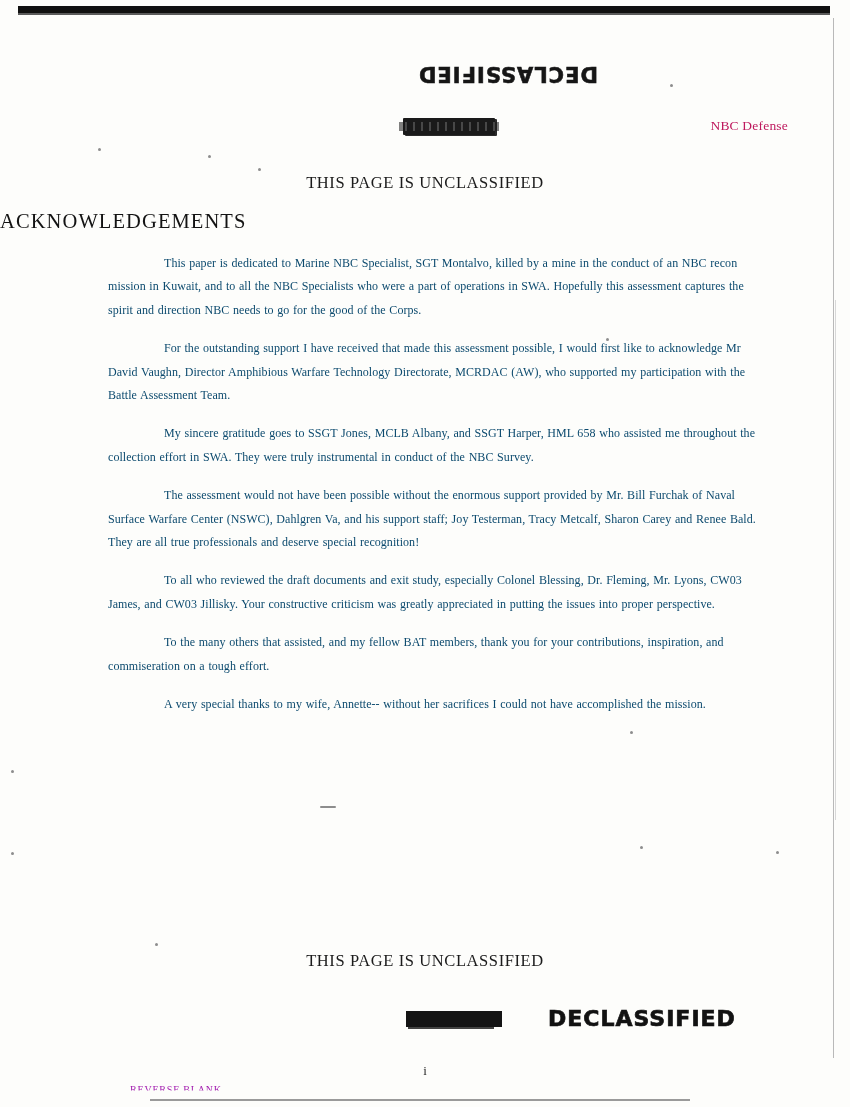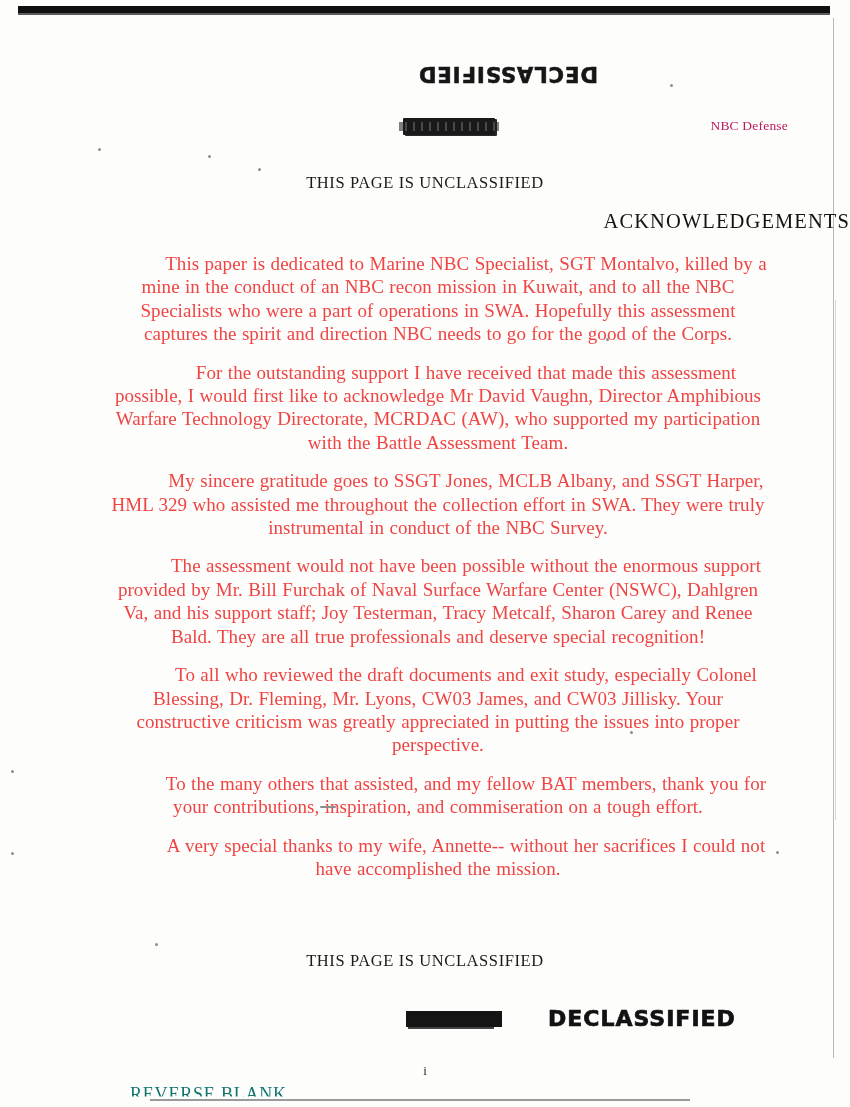--- a/index.html
+++ b/index.html
@@ -125,40 +125,40 @@
     font-size: 16.5px;
     letter-spacing: .6px;
     color: #1b1b1b;
   }
 
   .doc-title {
     position: absolute;
     left: 0;
     top: 210px;
     width: 850px;
-    text-align: right;
+    text-align: left;
     font-size: 20.5px;
     letter-spacing: 1.1px;
     color: #131313;
   }
 
   .body-block {
     position: absolute;
     left: 108px;
     top: 252px;
     width: 660px;
   }
   .para {
-    font-size: 19px;
+    font-size: 12px;
     line-height: 23.4px;
     text-indent: 56px;
     margin: 0 0 15px 0;
-    color: #ef4444;
+    color: #0c4a6e;
     letter-spacing: .05px;
-    text-align: center;
+    text-align: left;
     word-spacing: .6px;
   }
 
   .unclass-bottom {
     position: absolute;
     left: 0;
     top: 951px;
     width: 850px;
     text-align: center;
     font-size: 16.5px;
@@ -205,23 +205,23 @@
     text-align: center;
     font-size: 13px;
     color: #2a2a2a;
   }
 
   .reverse-blank {
     position: absolute;
     left: 130px;
     top: 1084px;
     font-family: "Liberation Serif", serif;
-    font-size: 18px;
+    font-size: 10px;
     letter-spacing: .8px;
-    color: #0f766e;
+    color: #a21caf;
     clip-path: inset(0 0 40% 0);
   }
 
   
   .speck {
     position: absolute;
     background: #8d8d8d;
     border-radius: 50%;
   }
 </style>
@@ -241,21 +241,21 @@
 
   <div class="hdr-right">NBC Defense</div>
 
   <div class="unclass-top">THIS PAGE IS UNCLASSIFIED</div>
 
   <div class="doc-title">ACKNOWLEDGEMENTS</div>
 
   <div class="body-block">
     <p class="para">This paper is dedicated to Marine NBC Specialist, SGT Montalvo, killed by a mine in the conduct of an NBC recon mission in Kuwait, and to all the NBC Specialists who were a part of operations in SWA.  Hopefully this assessment captures the spirit and direction NBC needs to go for the good of the Corps.</p>
     <p class="para">For the outstanding support I have received that made this assessment possible, I would first like to acknowledge Mr David Vaughn, Director Amphibious Warfare Technology Directorate, MCRDAC (AW), who supported my participation with the Battle Assessment Team.</p>
-    <p class="para">My sincere gratitude goes to SSGT Jones, MCLB Albany, and SSGT Harper, HML 329 who assisted me throughout the collection effort in SWA.  They were truly instrumental in conduct of the NBC Survey.</p>
+    <p class="para">My sincere gratitude goes to SSGT Jones, MCLB Albany, and SSGT Harper, HML 658 who assisted me throughout the collection effort in SWA.  They were truly instrumental in conduct of the NBC Survey.</p>
     <p class="para">The assessment would not have been possible without the enormous support provided by Mr. Bill Furchak of Naval Surface Warfare Center (NSWC), Dahlgren Va, and his support staff; Joy Testerman, Tracy Metcalf, Sharon Carey and Renee Bald. They are all true professionals and deserve special recognition!</p>
     <p class="para">To all who reviewed the draft documents and exit study, especially Colonel Blessing, Dr. Fleming, Mr. Lyons, CW03 James, and CW03 Jillisky.  Your constructive criticism was greatly appreciated in putting the issues into proper perspective.</p>
     <p class="para">To the many others that assisted, and my fellow BAT members, thank you for your contributions, inspiration, and commiseration on a tough effort.</p>
     <p class="para">A very special thanks to my wife, Annette-- without her sacrifices I could not have accomplished the mission.</p>
   </div>
 
   <div class="unclass-bottom">THIS PAGE IS UNCLASSIFIED</div>
 
   <div class="redact-bottom"></div>
   <div class="stamp-bottom">DECLASSIFIED</div>

